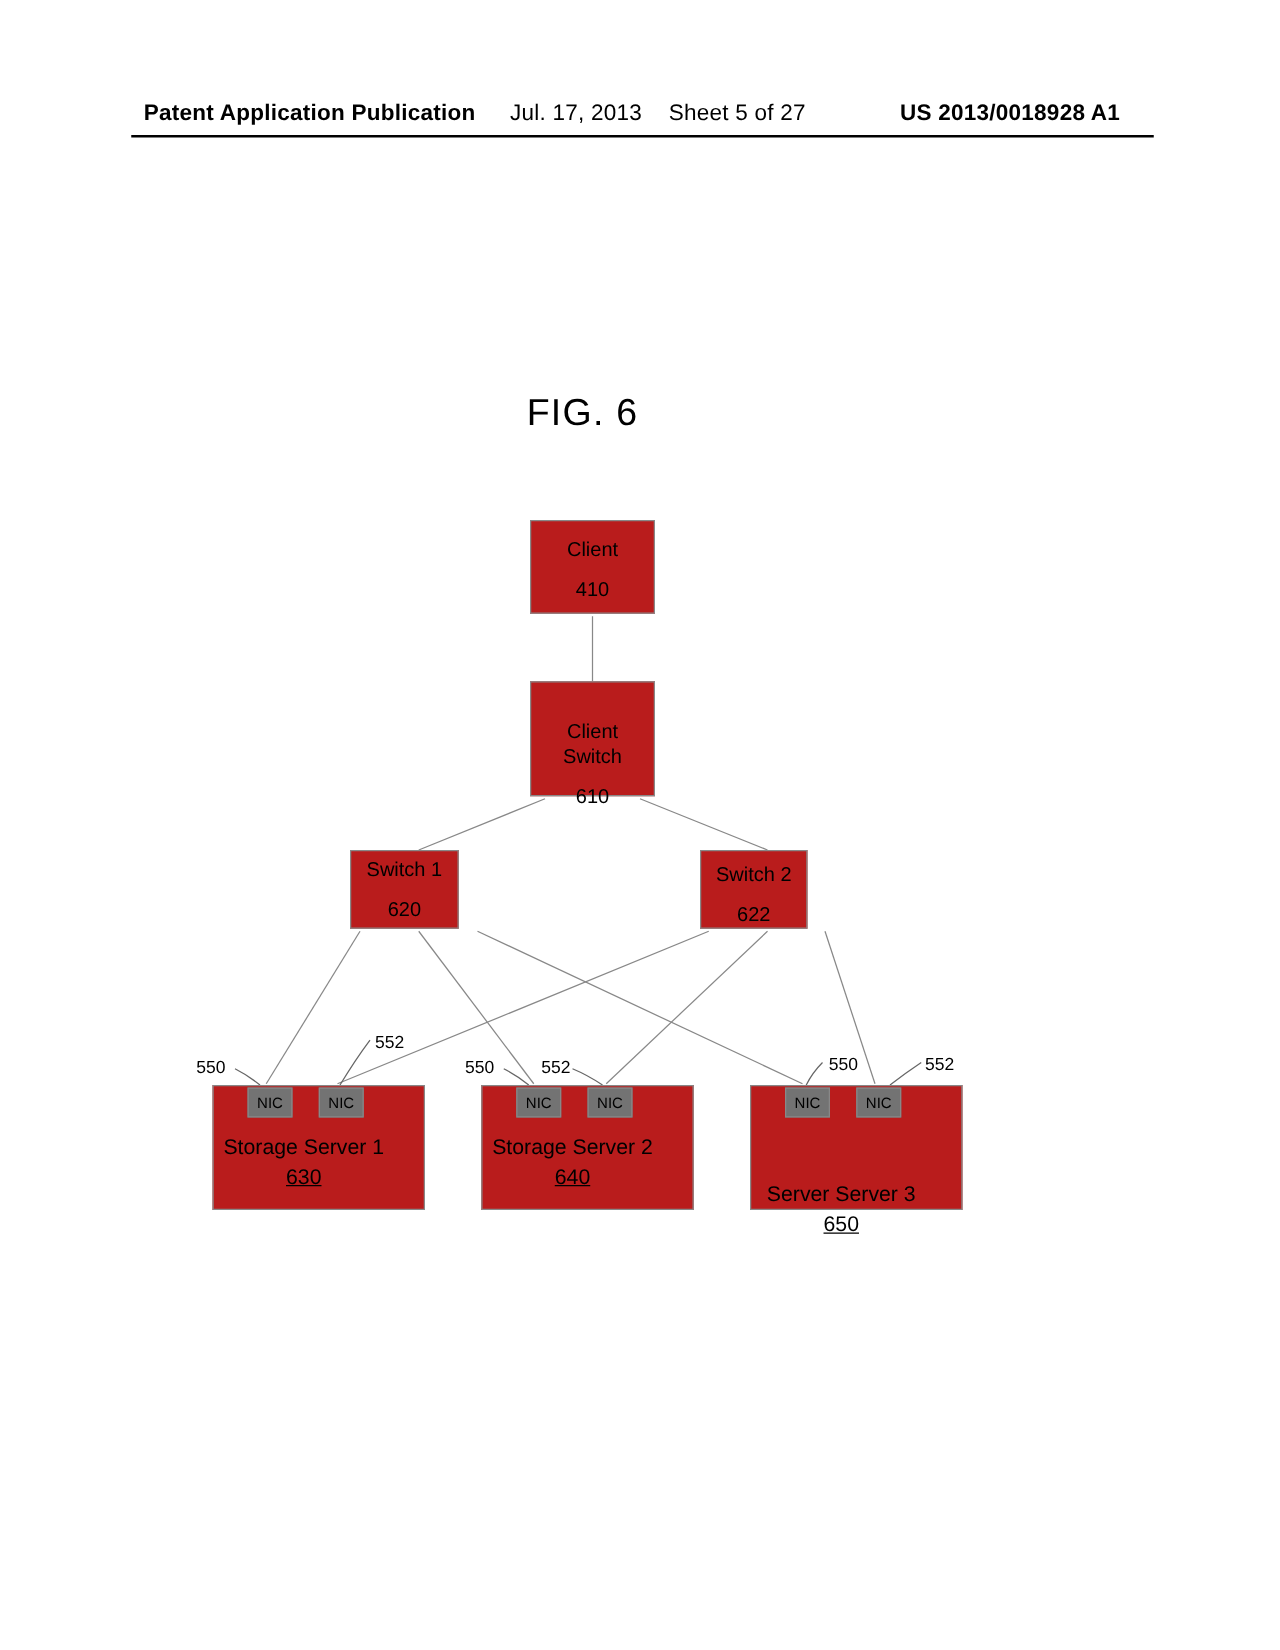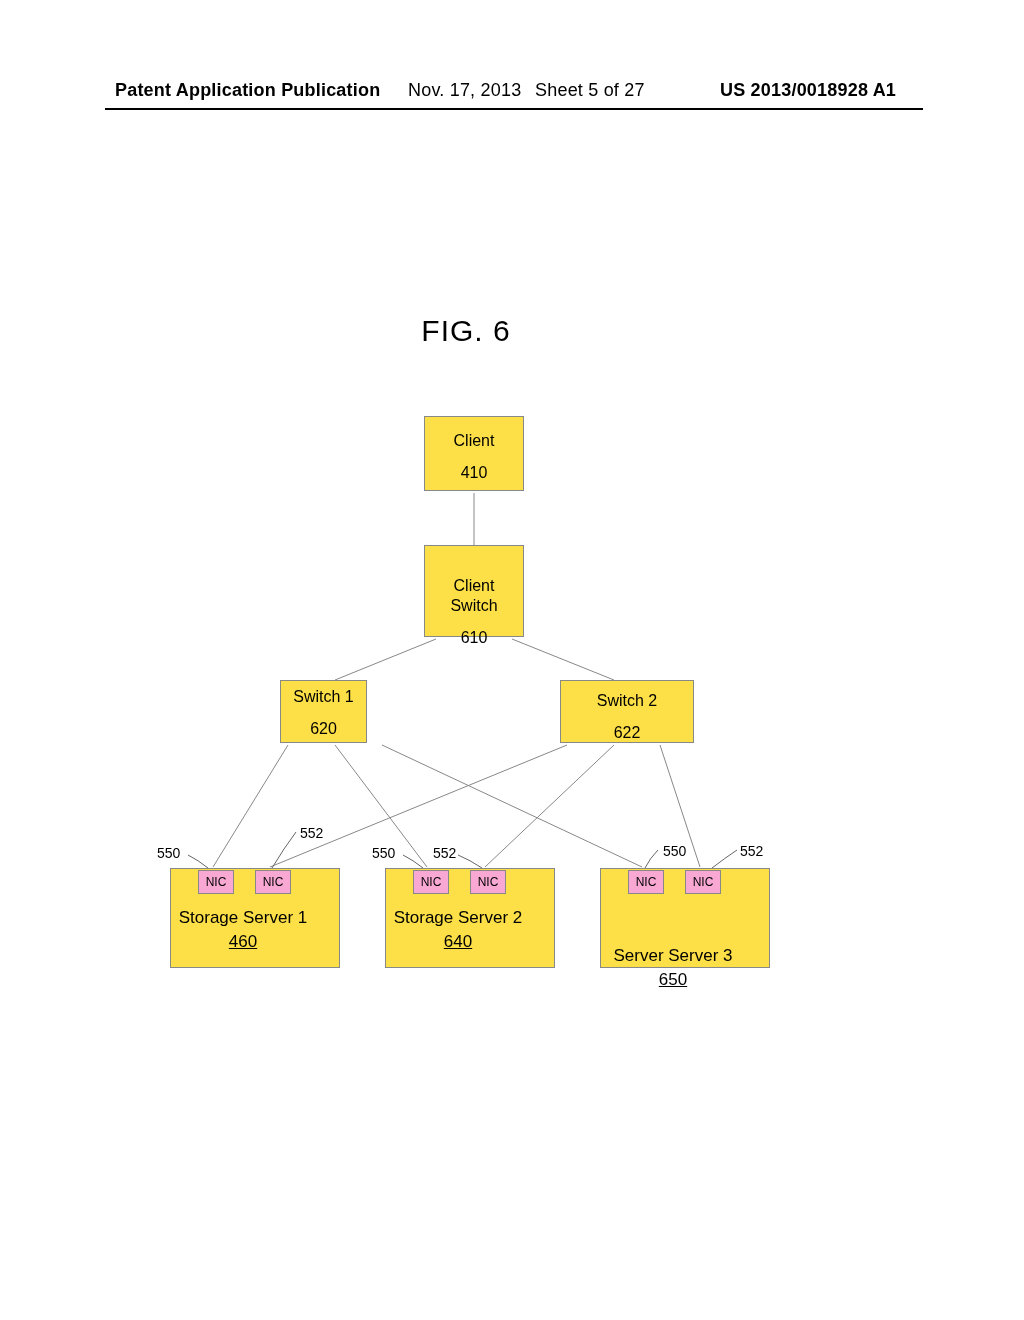--- a/index.html
+++ b/index.html
@@ -59,35 +59,35 @@
     position: absolute;
     top: 380px;
     left: 0;
     width: 1024px;
     height: 620px;
   }
 
   .box {
     position: absolute;
     border: 1px solid #888;
-    background: #fde047;
+    background: #b91c1c;
     text-align: center;
     font-size: 16px;
     line-height: 1.25;
     box-sizing: border-box;
     padding-top: 6px;
   }
   .box .ref {
     display: block;
     margin-top: 12px;
   }
   .nic-box {
     position: absolute;
     border: 1px solid #888;
-    background: #f9a8d4;
+    background: #737373;
     font-size: 12px;
     text-align: center;
     line-height: 22px;
     box-sizing: border-box;
   }
   .callout {
     position: absolute;
     font-size: 14px;
   }
   .server-label {
@@ -100,21 +100,21 @@
     text-decoration: underline;
     display: block;
     margin-top: 4px;
   }
 </style>
 </head>
 <body>
 
 <div class="header">
   <span class="pub">Patent Application Publication</span>
-  <span class="date">Nov. 17, 2013</span>
+  <span class="date">Jul. 17, 2013</span>
   <span class="sheet">Sheet 5 of 27</span>
   <span class="pubnum">US 2013/0018928 A1</span>
 </div>
 <div class="header-rule"></div>
 
 <div class="fig-title">FIG. 6</div>
 
 <svg class="diagram">
 
   <line x1="474" y1="113" x2="474" y2="165" stroke="#888" stroke-width="1"></line>
@@ -149,39 +149,39 @@
   <span>Client
 Switch</span>
   <span class="ref">610</span>
 </div>
 
 <div class="box" style="left:280px; top:680px; width:87px; height:63px; ">
   <span>Switch 1</span>
   <span class="ref">620</span>
 </div>
 
-<div class="box" style="left:560px; top:680px; width:134px; height:63px; padding-top:10px;">
+<div class="box" style="left:560px; top:680px; width:86px; height:63px; padding-top:10px;">
   <span>Switch 2</span>
   <span class="ref">622</span>
 </div>
 
 <div class="callout" style="left:157px; top:845px;">550</div>
 <div class="callout" style="left:300px; top:825px;">552</div>
 <div class="callout" style="left:372px; top:845px;">550</div>
 <div class="callout" style="left:433px; top:845px;">552</div>
 <div class="callout" style="left:663px; top:843px;">550</div>
 <div class="callout" style="left:740px; top:843px;">552</div>
 
 <div class="box" style="left:170px; top:868px; width:170px; height:100px; padding-top:0;">
 </div>
 <div class="nic-box" style="left:198px; top:870px; width:36px; height:24px;">NIC</div>
 <div class="nic-box" style="left:255px; top:870px; width:36px; height:24px;">NIC</div>
 <div class="server-label" style="left:170px; top:908px;">
   <span>Storage Server 1</span>
-  <span class="ref">460</span>
+  <span class="ref">630</span>
 </div>
 
 <div class="box" style="left:385px; top:868px; width:170px; height:100px; padding-top:0;">
 </div>
 <div class="nic-box" style="left:413px; top:870px; width:36px; height:24px;">NIC</div>
 <div class="nic-box" style="left:470px; top:870px; width:36px; height:24px;">NIC</div>
 <div class="server-label" style="left:385px; top:908px;">
   <span>Storage Server 2</span>
   <span class="ref">640</span>
 </div>

